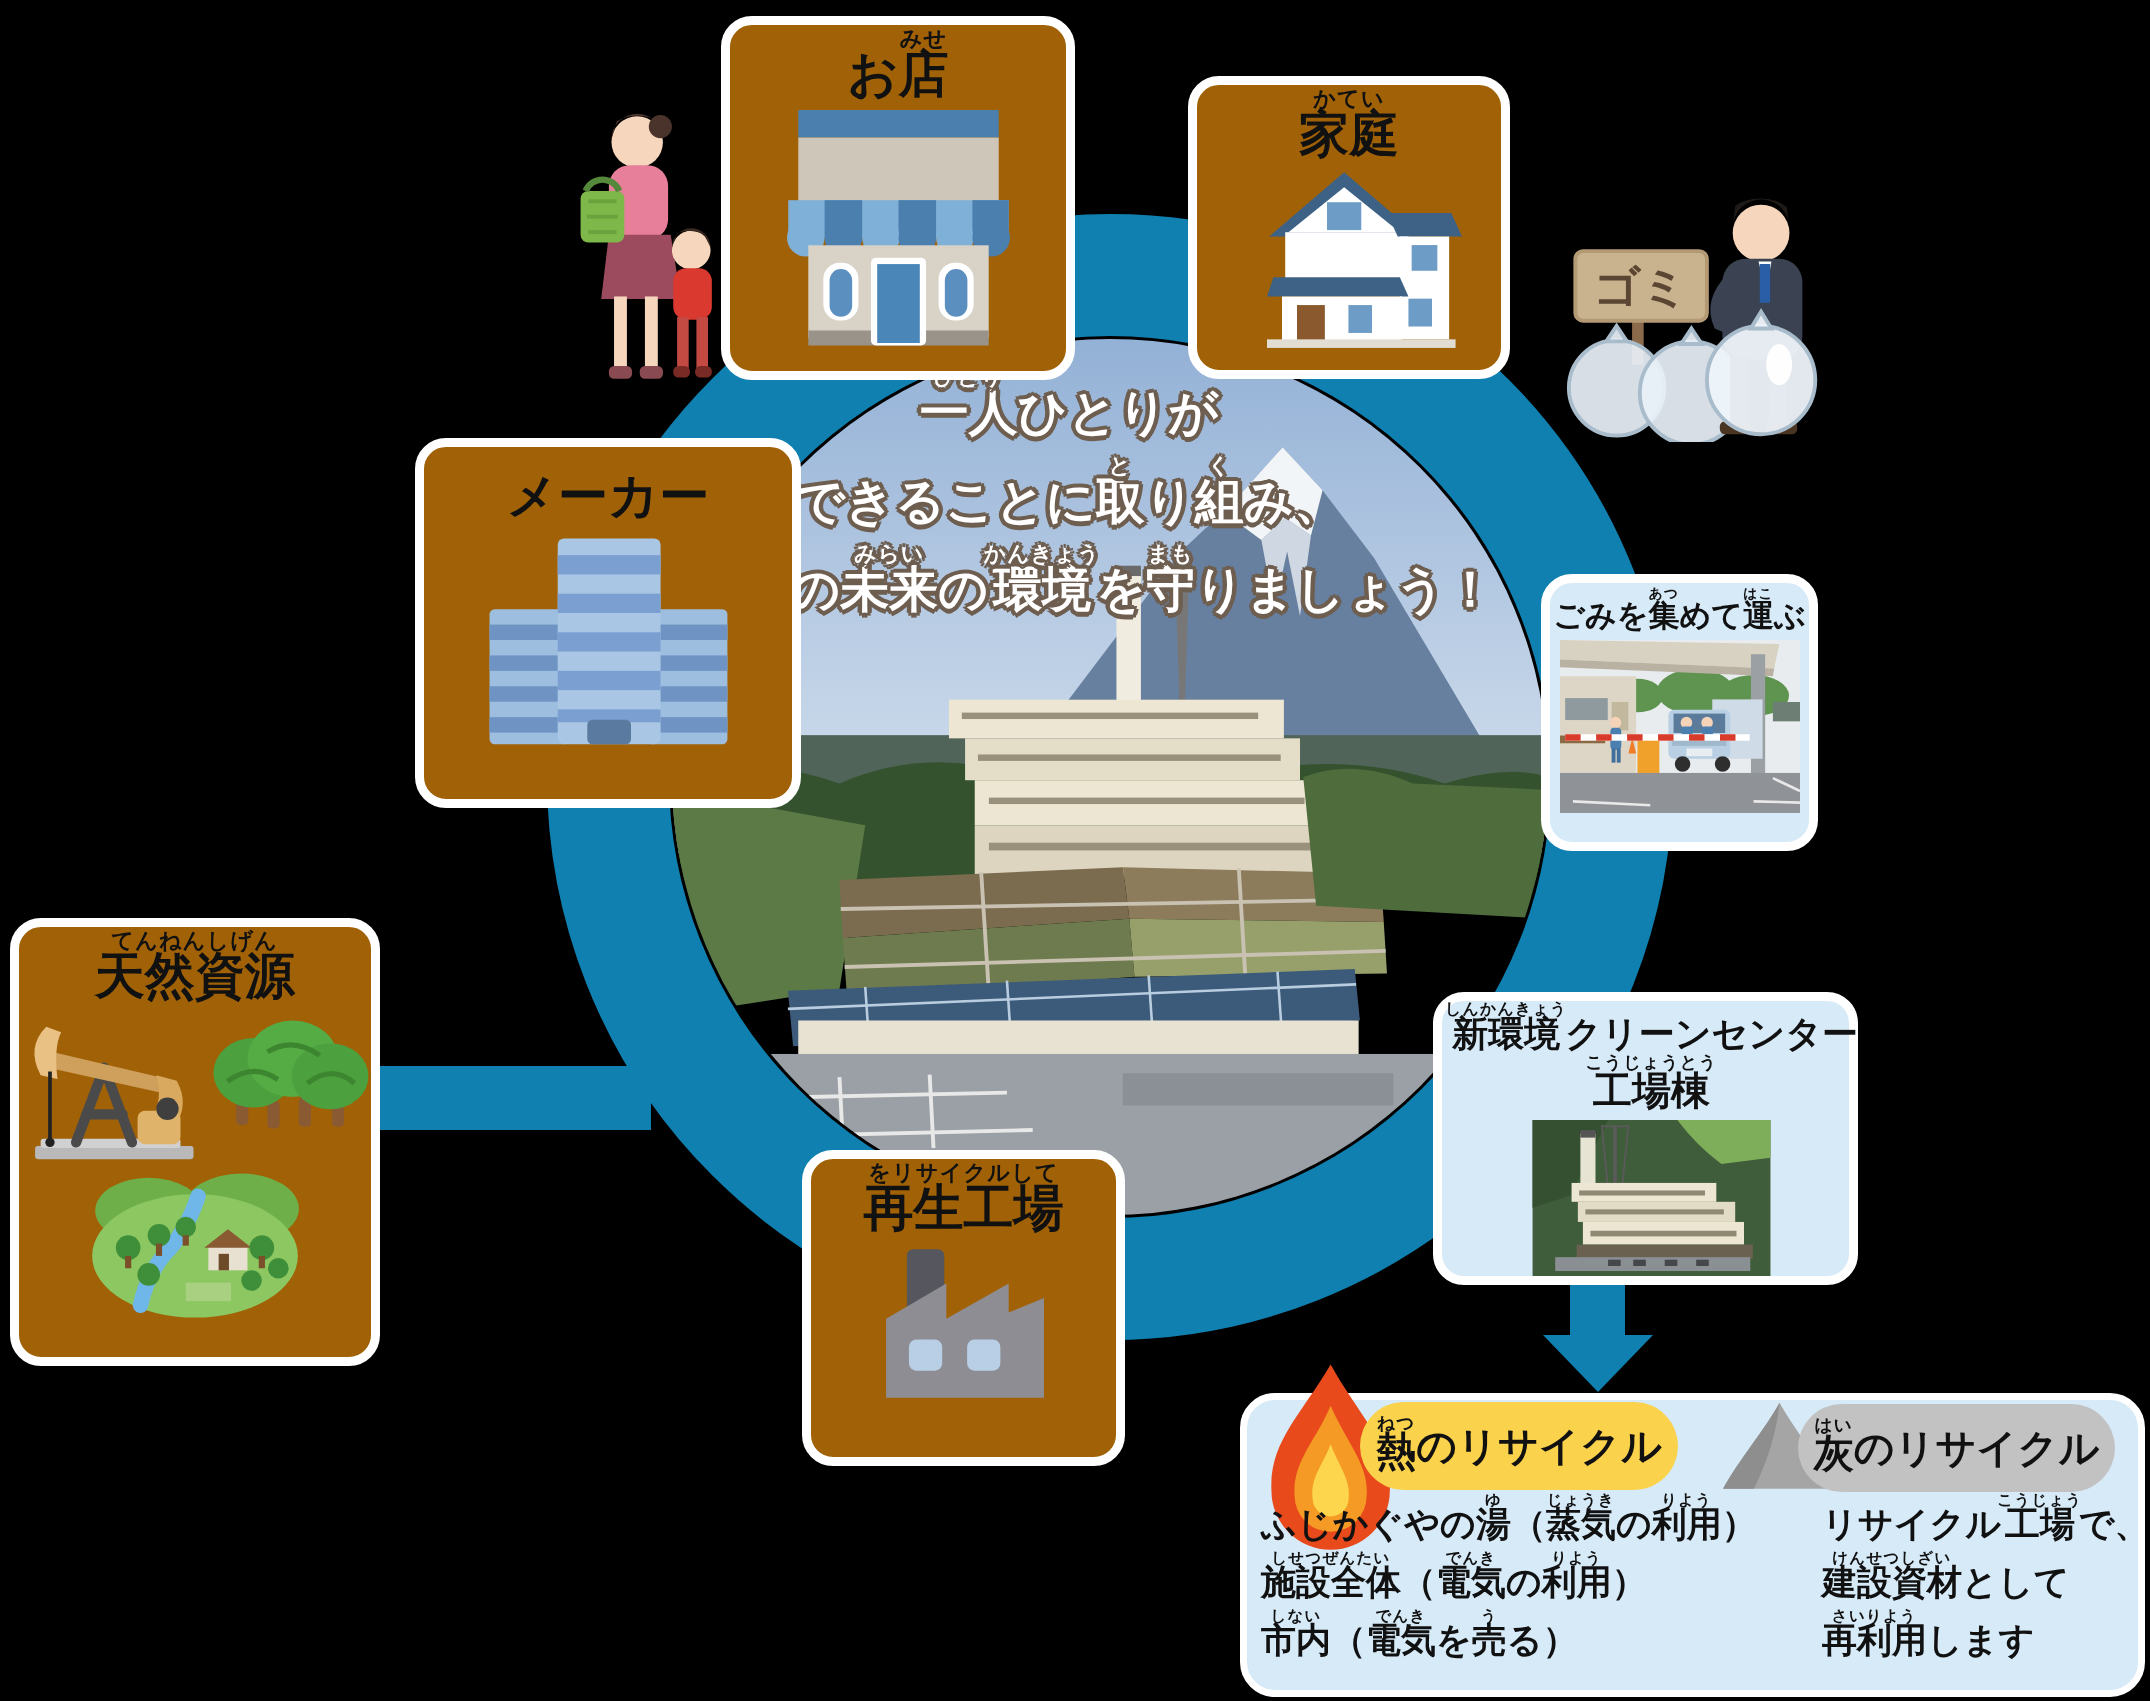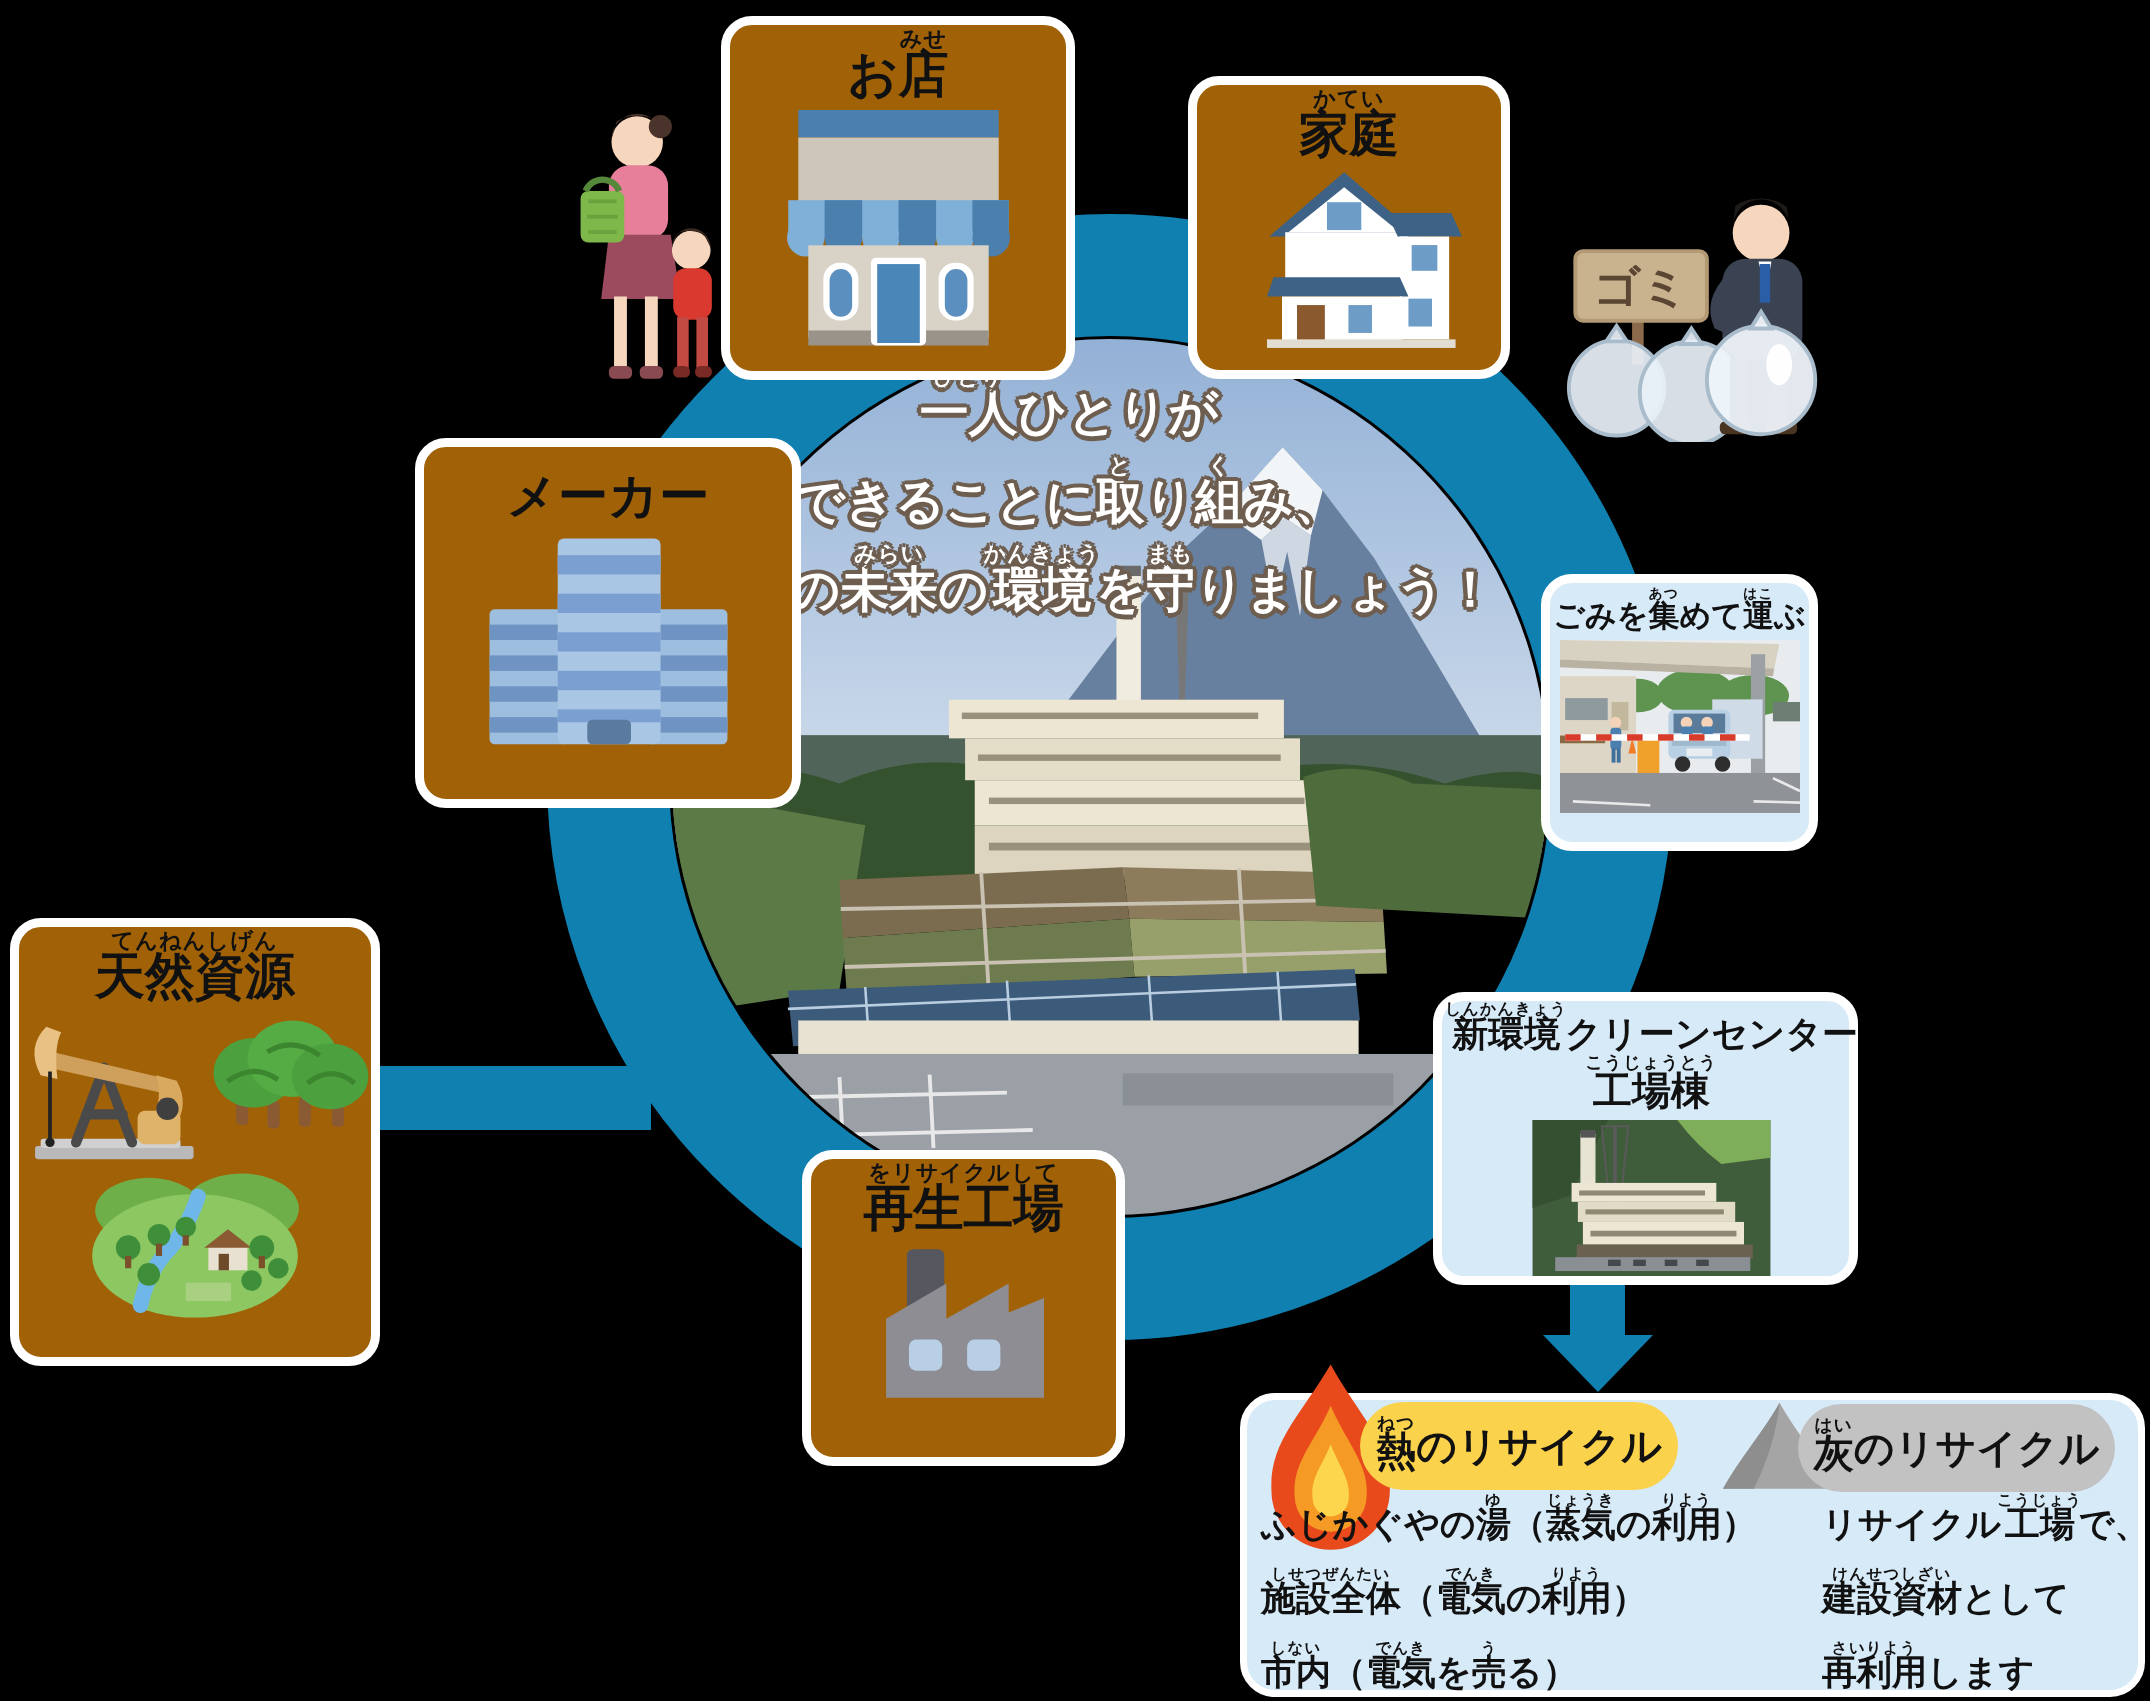--- a/index.html
+++ b/index.html
@@ -47,21 +47,21 @@
   .card-center h2 .l2{font-size:39px;}
   .res-row{display:flex;align-items:flex-start;gap:5.2px;margin-top:2.6px;}
 
   
   .info-box{left:1240px;top:1393px;width:905px;height:304px;background:#D7EAF8;
             border:7.7px solid #fff;border-radius:35px;box-sizing:border-box;}
   .pill{height:88px;border-radius:44px;display:flex;align-items:center;justify-content:center;
         font-size:40px;color:#111;white-space:nowrap;padding:0 22px;box-sizing:border-box;}
   .pill-heat{left:1360px;top:1402px;width:318px;background:#FBD24B;}
   .pill-ash{left:1798px;top:1404px;width:317px;background:#C2C2C2;}
-  .info-col{display:flex;flex-direction:column;gap:16px;color:#111;}
+  .info-col{display:flex;flex-direction:column;gap:0;color:#111;}
   .info-col .item{font-size:35px;line-height:1.52;white-space:nowrap;}
   .col-heat{left:1261px;top:1492px;}
   .col-ash{left:1822px;top:1492px;}
 
   
   .ghost{color:#000;}
   .ghost .line{font-size:35px;line-height:1.6;white-space:nowrap;}
   .ghost rt{color:#000;}
 </style>
 </head>

